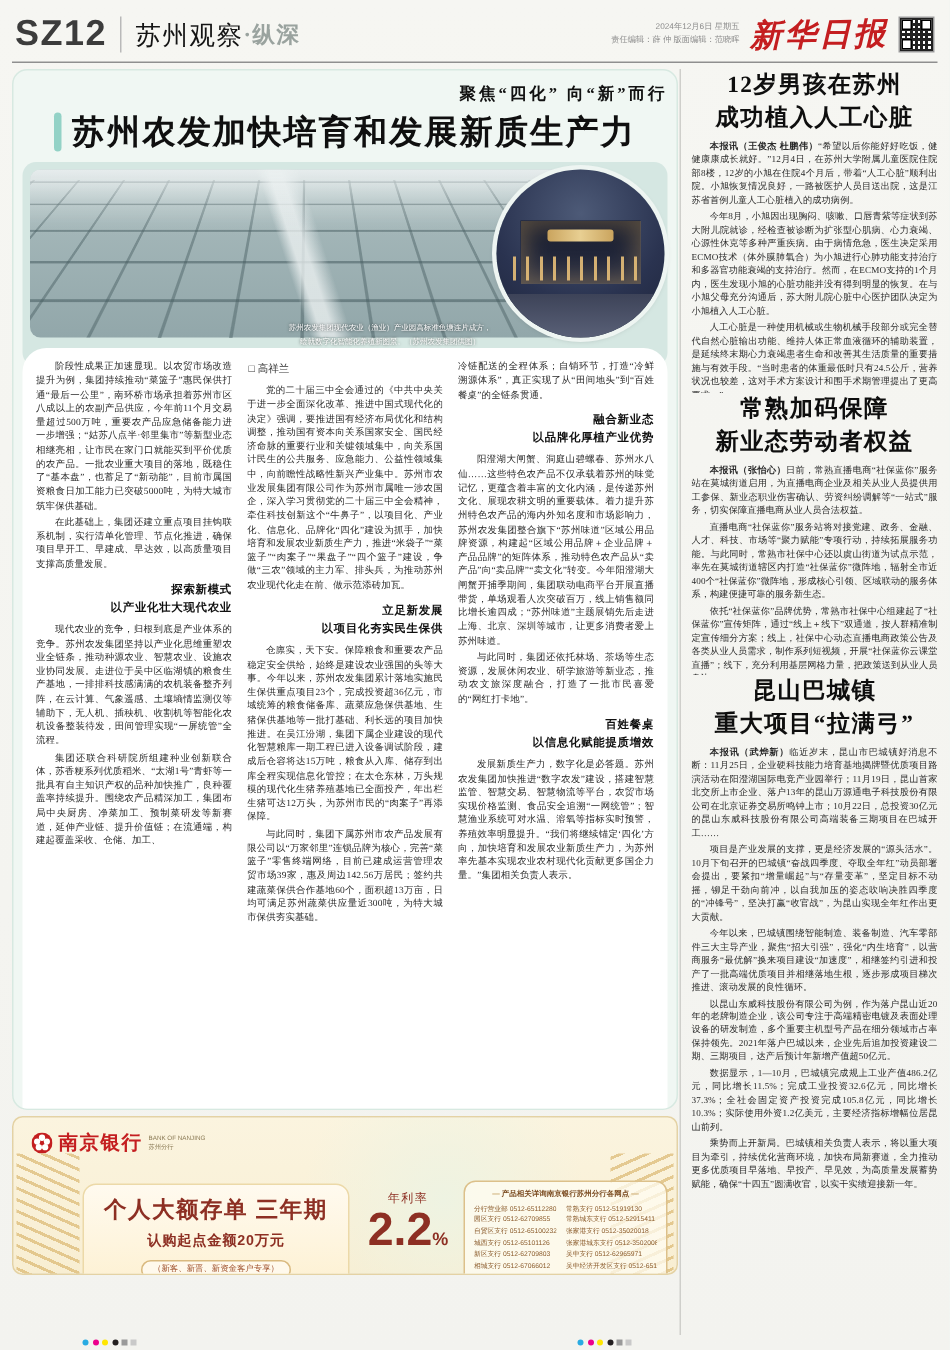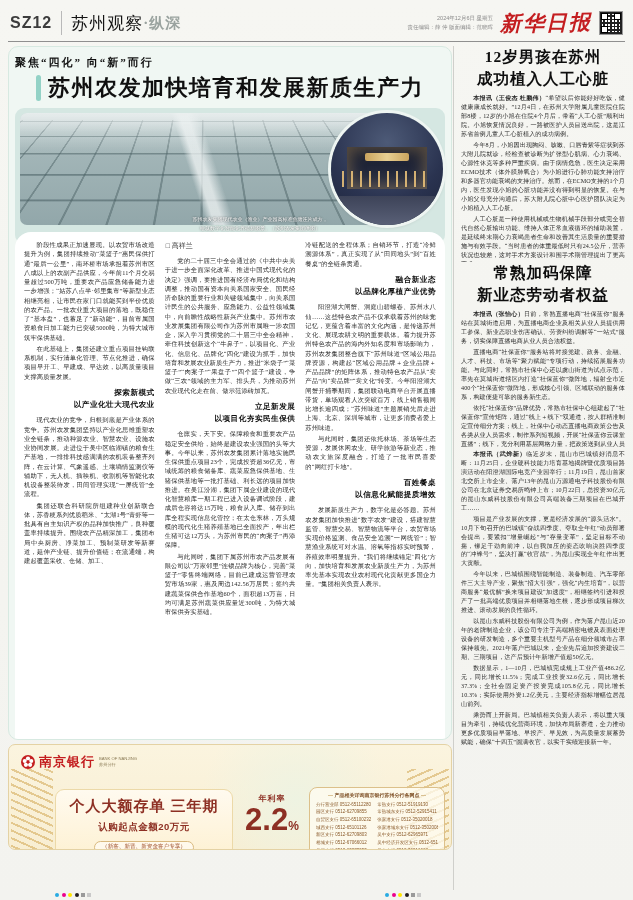--- a/index.html
+++ b/index.html
@@ -4,21 +4,21 @@
 <style>
   * { margin:0; padding:0; box-sizing:border-box; }
   html,body { width:633px; height:900px; }
   body { background:#f4f4f0; font-family:"Liberation Serif", serif; color:#1c1c1c; }
   .page { position:relative; width:633px; height:900px; overflow:hidden;
           background:linear-gradient(180deg,#f6f6f2 0%, #f3f3ef 100%); }
 
   
   .hdr { position:absolute; left:10px; right:10px; top:7px; height:32px;
          display:flex; align-items:center; }
-  .plate { font-family:"Liberation Sans", sans-serif; font-size:16px; font-weight:bold;
+  .plate { font-family:"Liberation Sans", sans-serif; font-size:24px; font-weight:bold;
            color:#3c3c3c; letter-spacing:1px; }
   .hdr-div { width:1px; height:24px; background:#b9b9b9; margin:0 9px; }
   .sec-title { font-size:17px; font-weight:400; color:#141414; letter-spacing:1px; }
   .sec-sub { font-size:15px; color:#9aa39f; font-weight:bold; letter-spacing:1px; }
   .hdr-right { margin-left:auto; display:flex; align-items:center; gap:7px; }
   .dateblock { text-align:right; font-size:5.5px; color:#8a8a8a; line-height:1.7;
                font-family:"Liberation Sans", sans-serif; }
   .masthead { font-size:21px; font-weight:900; color:#c41e20; font-style:italic;
               letter-spacing:2px; transform:rotate(-1deg); }
   .qr { width:24px; height:24px; background:#fff; border:1px solid #999; position:relative;
@@ -26,21 +26,21 @@
           repeating-linear-gradient(0deg,#222 0 1.6px,transparent 1.6px 3.4px),
           repeating-linear-gradient(90deg,#222 0 1.6px,transparent 1.6px 3.4px); }
   .qr i { position:absolute; width:7px; height:7px; border:1.6px solid #000; background:#fff; }
   .qr i.b { left:1px; top:1px; } .qr i.c { right:1px; top:1px; } .qr i.d { left:1px; bottom:1px; }
   .hdr-rule { position:absolute; left:8px; right:8px; top:41px; border-top:1.3px solid #8f8f8f; }
 
   
   .feature { position:absolute; left:8px; top:46px; width:444px; height:694px;
              background:#f0f7f3; border:1.5px solid #d7e9e1; border-radius:10px;
              padding:5px 6px 0 6px; overflow:hidden; }
-  .kicker { text-align:left; font-size:11px; font-weight:900; letter-spacing:2px;
+  .kicker { text-align:right; font-size:11px; font-weight:900; letter-spacing:2px;
             margin-top:3px; color:#111; }
   .headline-row { display:flex; align-items:center; justify-content:center; margin-top:3px; }
   .hl-bar { width:5px; height:26px; border-radius:3px; background:#93d2c6; margin-right:7px; }
   .headline { font-size:22px; font-weight:700; letter-spacing:1.5px; color:#0f0f0f;
               font-family:"Liberation Sans", sans-serif; }
 
   .photo-strip { position:relative; margin-top:5px; height:136px; background:#d5e7e2;
                  border-radius:9px; }
   .aerial { position:absolute; left:5px; top:5px; width:370px; height:112px; border-radius:7px;
             overflow:hidden; background:linear-gradient(180deg,#ccd7d8 0%,#b7c7c8 14%,#a3b6b8 32%,#92a7aa 100%); }
@@ -106,21 +106,21 @@
         background:linear-gradient(180deg,#b08448,#92652c); color:#fff; font-size:13.5px;
         font-weight:bold; letter-spacing:3px; border-radius:6px; box-shadow:0 1px 2px rgba(0,0,0,.2); }
   .ad-left { position:absolute; left:46px; top:44px; width:178px; height:74px;
         background:linear-gradient(180deg,#fffaef,#fdf0d0); border:1px solid #ecd9a8;
         border-radius:9px; text-align:center; padding-top:7px; }
   .ad-prod { font-size:15px; font-weight:900; color:#8d2f23; letter-spacing:1px; }
   .ad-thresh { font-size:9.5px; font-weight:bold; color:#8d2f23; margin-top:5px; letter-spacing:.5px; }
   .ad-pill { display:inline-block; margin-top:5px; font-size:5.6px; color:#a0522d;
         border:1px solid #d9b97f; border-radius:7px; padding:1.5px 7px; background:#fff9ec; }
   .ad-rate { position:absolute; left:232px; top:46px; width:72px; text-align:center; color:#8d2f23; }
-  .ad-rate .lbl { font-size:8px; font-weight:bold; letter-spacing:1px; }
+  .ad-rate .lbl { font-size:8px; font-weight:normal; letter-spacing:1px; }
   .ad-rate .num { font-size:31px; font-weight:900; line-height:1.05; }
   .ad-rate .pct { font-size:12px; font-weight:900; }
   .ad-phones { position:absolute; left:252px; top:42px; width:184px; height:80px;
         border:1px solid #dcc08a; border-radius:8px; background:rgba(255,252,242,.75); padding:4px 6px; }
   .ad-ph-h { text-align:center; font-size:5px; font-weight:bold; color:#7a4a1f; margin-bottom:2.5px; }
   .ad-ph-h:before { content:"— "; color:#c5a060; } .ad-ph-h:after { content:" —"; color:#c5a060; }
   .ph-cols { display:flex; gap:6px; }
   .ph-col { width:50%; }
   .ph { font-size:4.5px; color:#8a5a2a; line-height:1.72; white-space:nowrap; overflow:hidden; }
   .fineprint { position:absolute; left:48px; top:122px; width:230px; }
@@ -237,20 +237,23 @@
     <div class="sb-article sb-a2">
       <div class="sb-title">
         <span>常熟加码保障</span><br><span>新业态劳动者权益</span>
       </div>
       <p class="para"><b class="lead">本报讯（张怡心）</b><span>日前，常熟直播电商“社保蓝你”服务站在莫城街道启用，为直播电商企业及相关从业人员提供用工参保、新业态职业伤害确认、劳资纠纷调解等“一站式”服务，切实保障直播电商从业人员合法权益。</span></p>
       <p class="para">直播电商“社保蓝你”服务站将对接党建、政务、金融、人才、科技、市场等“聚力赋能”专项行动，持续拓展服务功能。与此同时，常熟市社保中心还以虞山街道为试点示范，率先在莫城街道辖区内打造“社保蓝你”微阵地，辐射全市近400个“社保蓝你”微阵地，形成核心引领、区域联动的服务体系，构建便捷可靠的服务新生态。</p>
       <p class="para">依托“社保蓝你”品牌优势，常熟市社保中心组建起了“社保蓝你”宣传矩阵，通过“线上＋线下”双通道，按人群精准制定宣传细分方案；线上，社保中心动态直播电商政策公告及各类从业人员需求，制作系列短视频，开展“社保蓝你云课堂直播”；线下，充分利用基层网格力量，把政策送到从业人员身边。</p>
     </div>
 
     <div class="sb-article sb-a3">
+      <div class="sb-title">
+        <span>昆山巴城镇</span><br><span>重大项目“拉满弓”</span>
+      </div>
       <p class="para"><b class="lead">本报讯（武烨新）</b><span>临近岁末，昆山市巴城镇好消息不断：11月25日，企业硬科技能力培育基地揭牌暨优质项目路演活动在阳澄湖国际电竞产业园举行；11月19日，昆山首家北交所上市企业、落户13年的昆山万源通电子科技股份有限公司在北京证券交易所鸣钟上市；10月22日，总投资30亿元的昆山东威科技股份有限公司高端装备三期项目在巴城开工……</span></p>
       <p class="para">项目是产业发展的支撑，更是经济发展的“源头活水”。10月下旬召开的巴城镇“奋战四季度、夺取全年红”动员部署会提出，要紧扣“增量崛起”与“存量变革”，坚定目标不动摇，铆足干劲向前冲，以自我加压的姿态吹响决胜四季度的“冲锋号”，坚决打赢“收官战”，为昆山实现全年红作出更大贡献。</p>
       <p class="para">今年以来，巴城镇围绕智能制造、装备制造、汽车零部件三大主导产业，聚焦“招大引强”，强化“内生培育”，以营商服务“最优解”换来项目建设“加速度”，相继签约引进和投产了一批高端优质项目并相继落地生根，逐步形成项目梯次推进、滚动发展的良性循环。</p>
       <p class="para">以昆山东威科技股份有限公司为例，作为落户昆山近20年的老牌制造企业，该公司专注于高端精密电镀及表面处理设备的研发制造，多个重要主机型号产品在细分领域市占率保持领先。2021年落户巴城以来，企业先后追加投资建设二期、三期项目，达产后预计年新增产值超50亿元。</p>
       <p class="para">数据显示，1—10月，巴城镇完成规上工业产值486.2亿元，同比增长11.5%；完成工业投资32.6亿元，同比增长37.3%；全社会固定资产投资完成105.8亿元，同比增长10.3%；实际使用外资1.2亿美元，主要经济指标增幅位居昆山前列。</p>
       <p class="para">乘势而上开新局。巴城镇相关负责人表示，将以重大项目为牵引，持续优化营商环境，加快布局新赛道，全力推动更多优质项目早落地、早投产、早见效，为高质量发展蓄势赋能，确保“十四五”圆满收官，以实干实绩迎接新一年。</p>
     </div>
   </div>
 
   <div class="ad">

